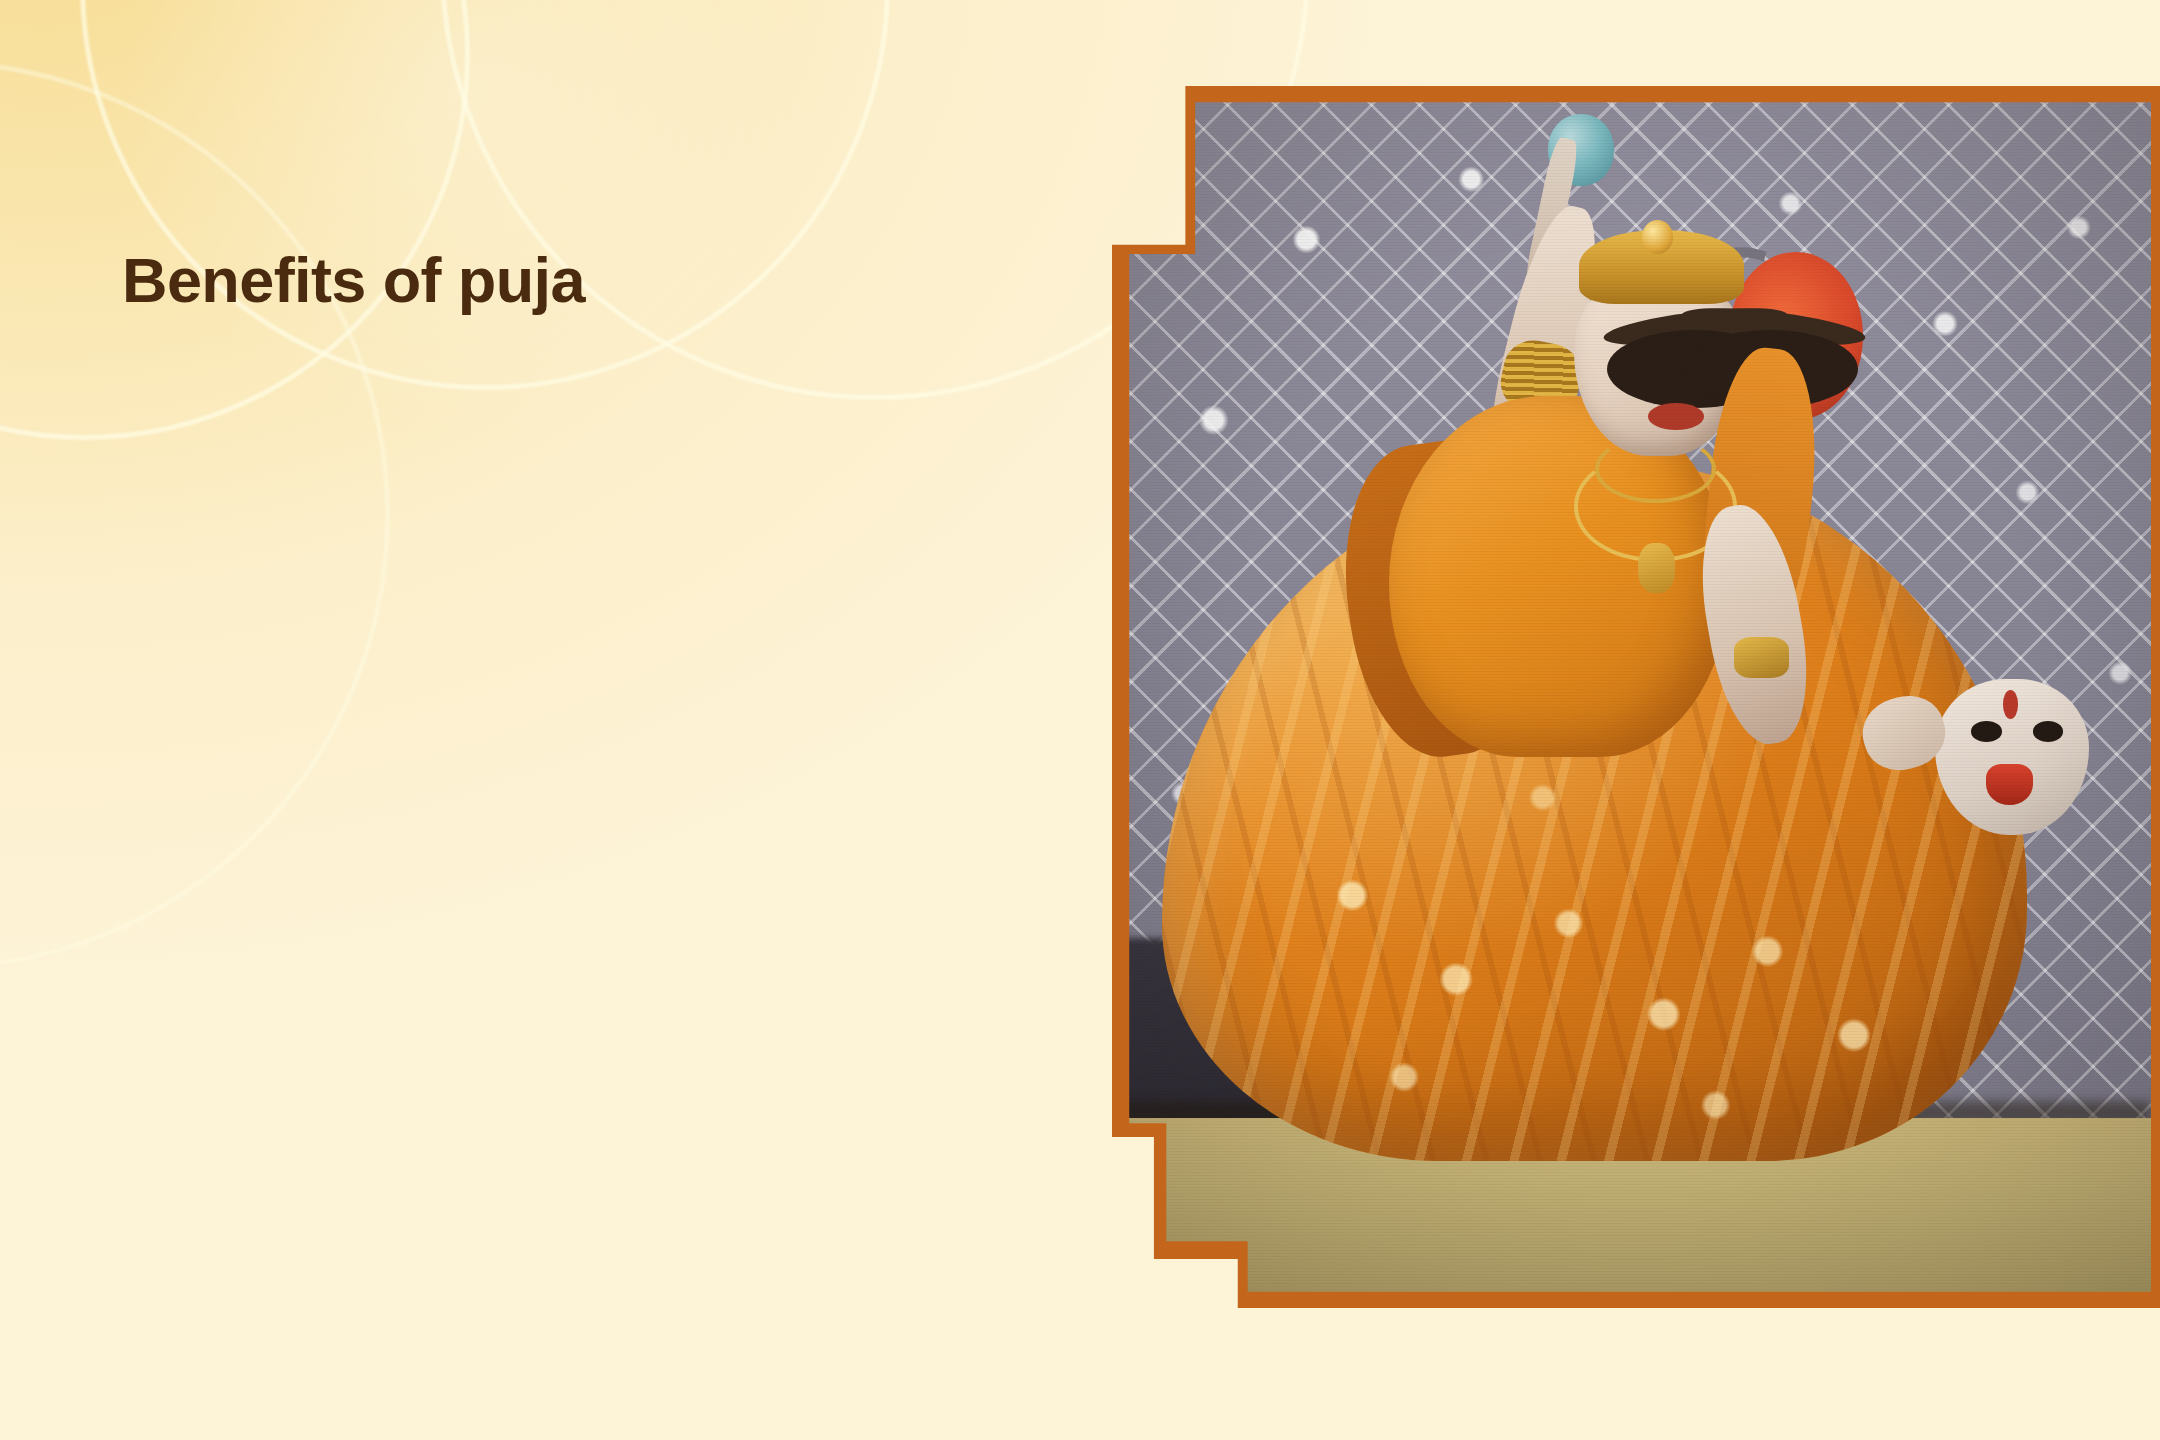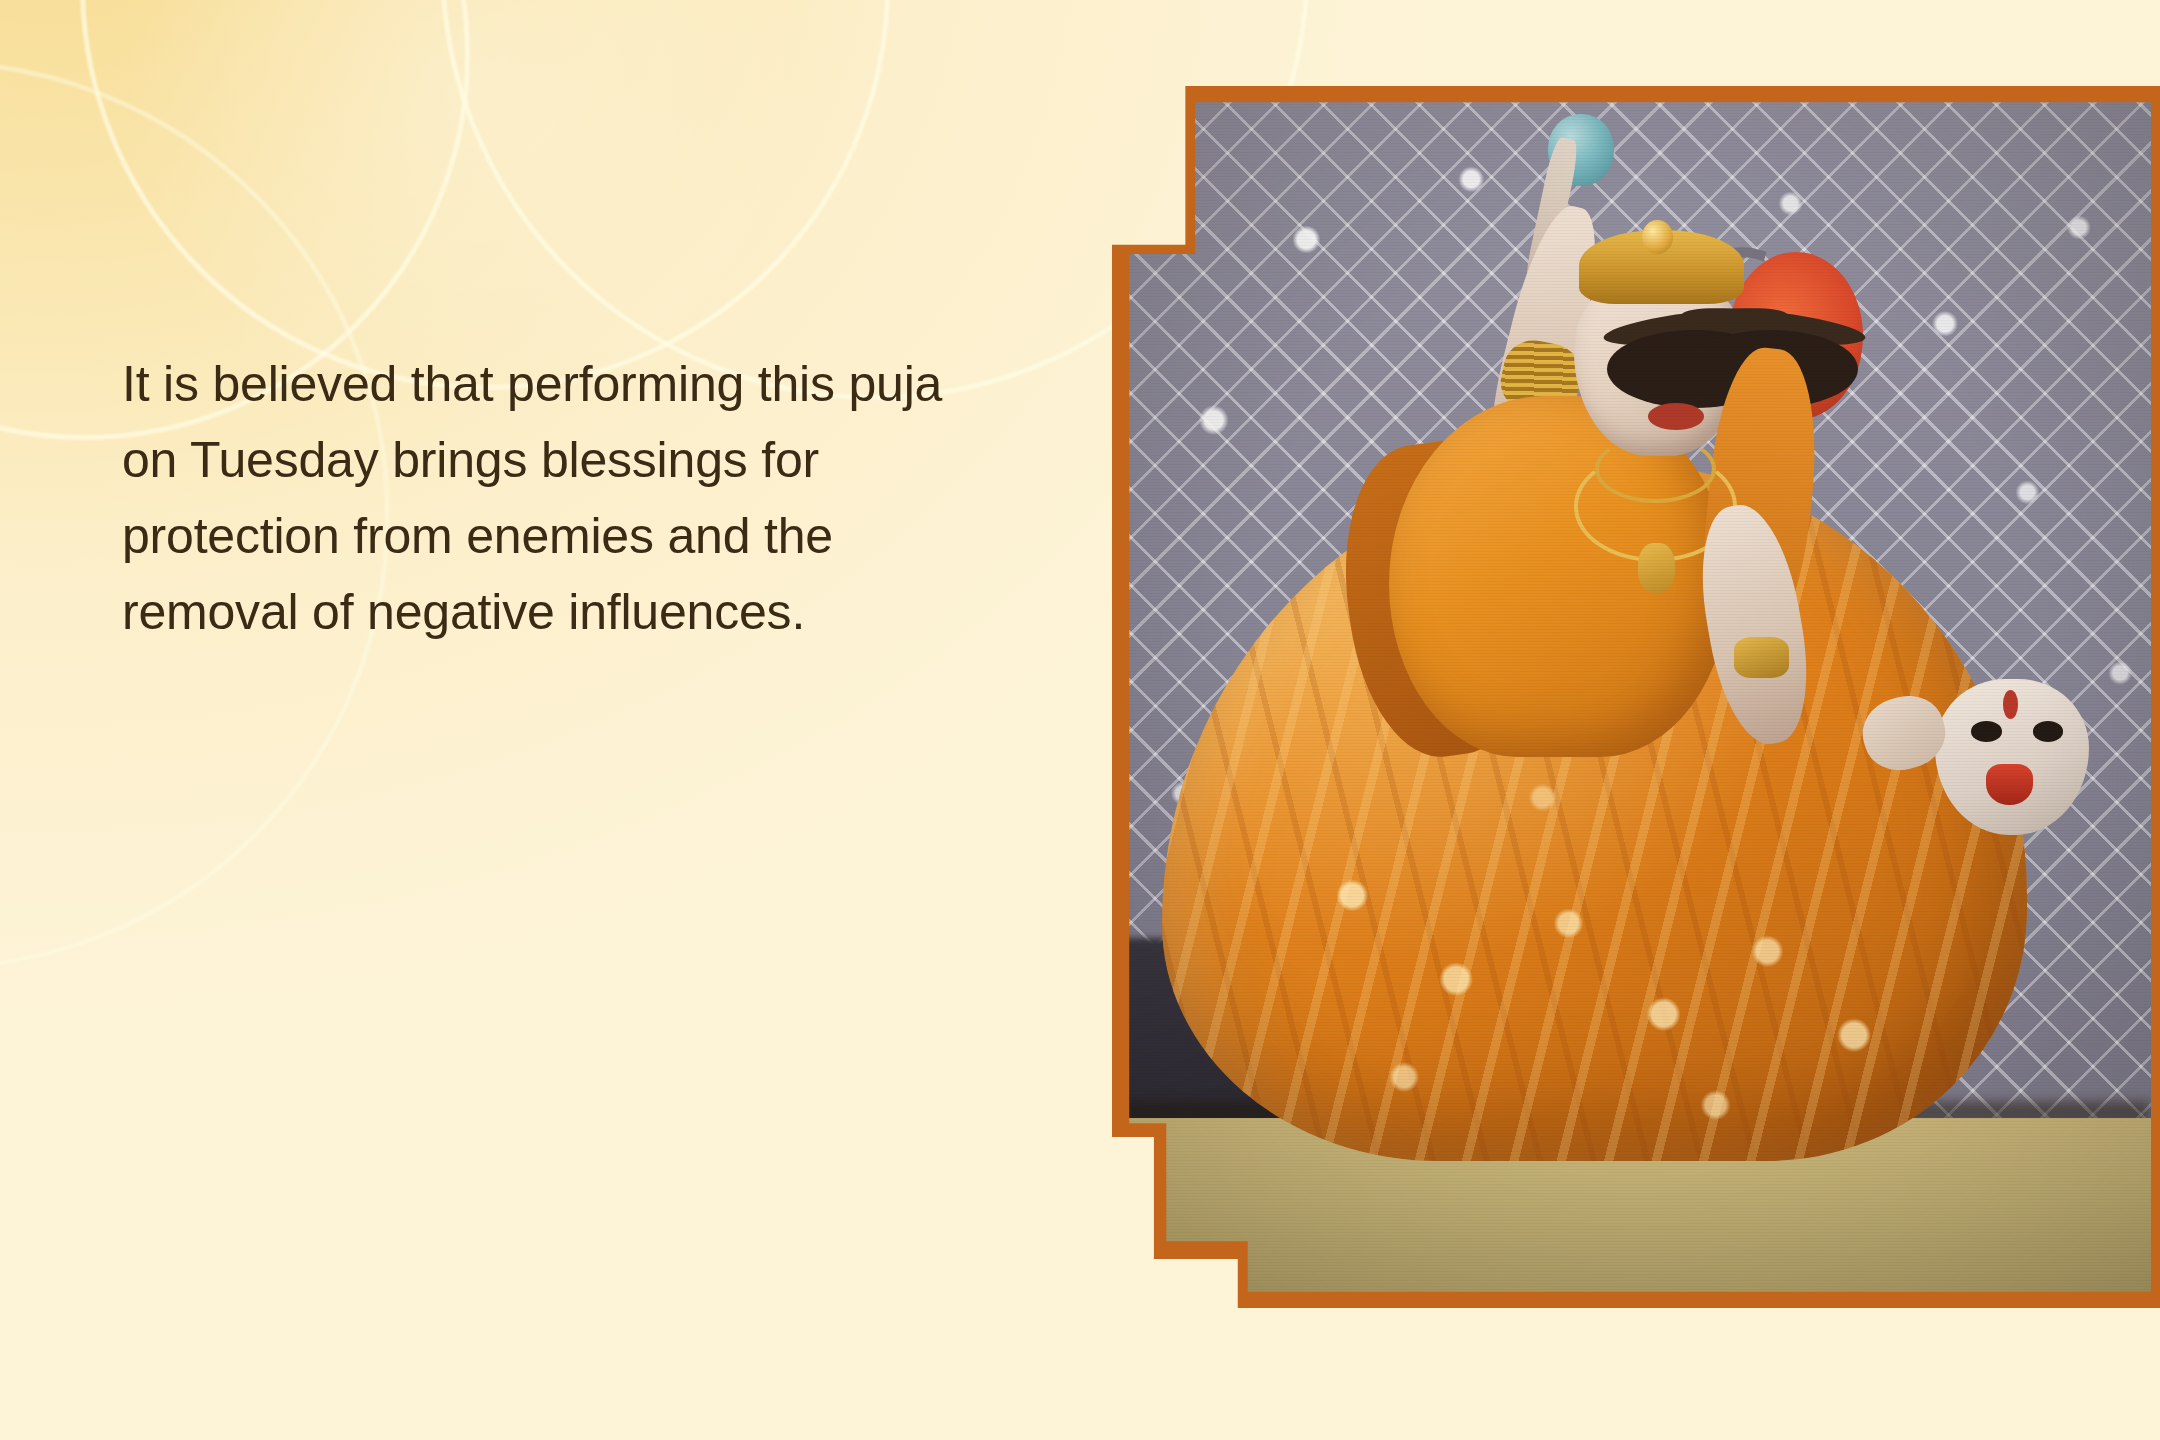--- a/index.html
+++ b/index.html
@@ -487,21 +487,21 @@
   <div class="deco-layer">
     <div class="c-soft s1"></div>
     <div class="deco-circle c1"></div>
     <div class="deco-circle c2"></div>
     <div class="deco-circle c3"></div>
     <div class="deco-circle c4"></div>
 
   </div>
 
   <div class="text-col">
-    <p class="body-copy">It is believed that performing this puja on Tuesday brings blessings for protection from enemies and the removal of negative influences.</p>
+    <h1 class="headline">Benefits of puja</h1>
   </div>
 
   <div class="photo-card">
     <div class="photo-frame">
       <div class="photo-canvas"></div>
 
       <div class="dark-left"></div>
       <div class="floor-shadow"></div>
       <div class="floor"></div>
 

